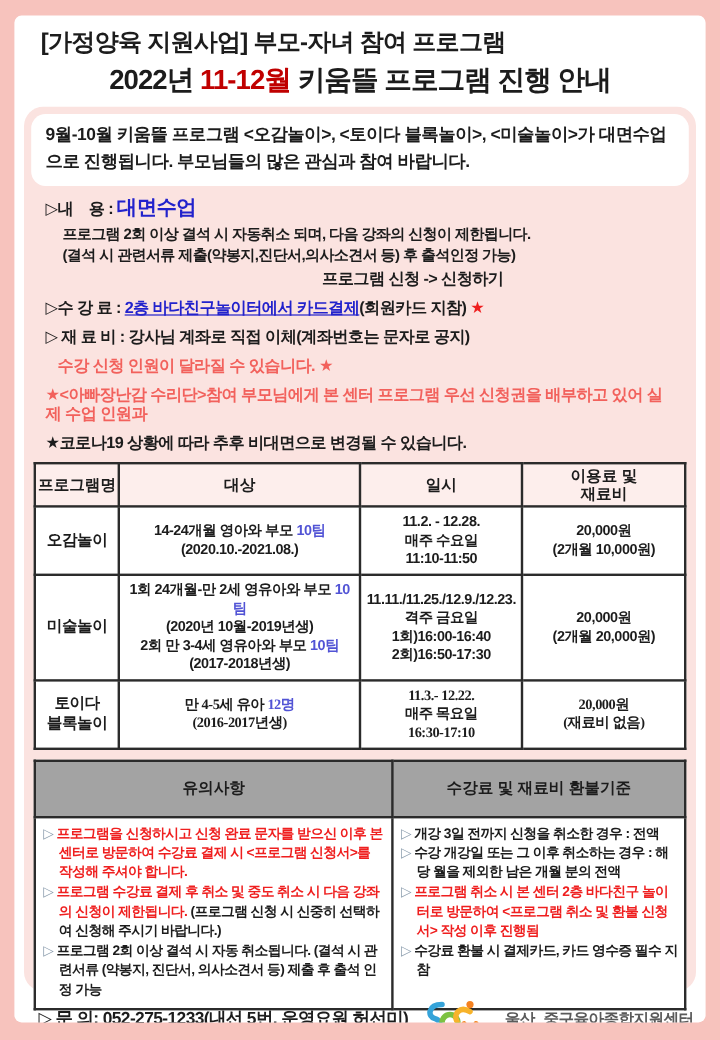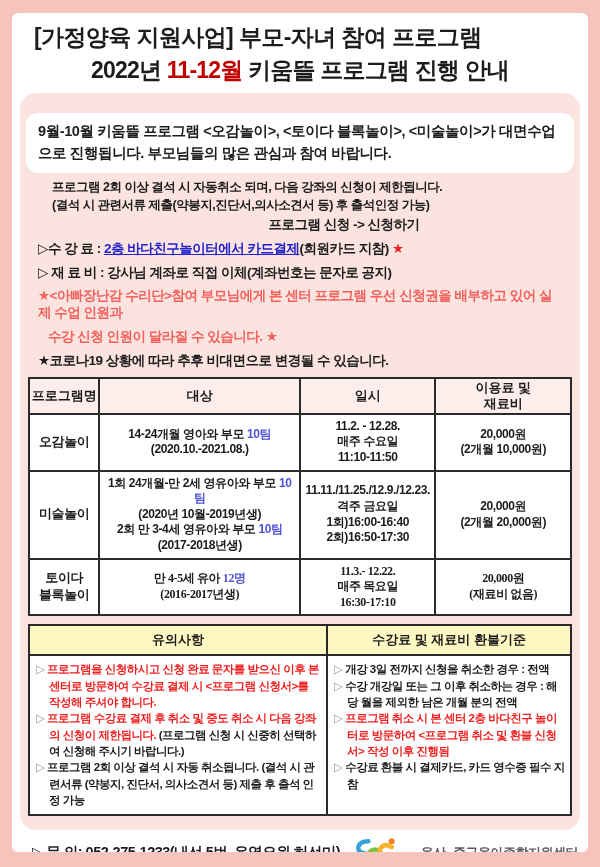--- a/index.html
+++ b/index.html
@@ -11,28 +11,28 @@
     position: relative;
     font-weight: bold;
     color: #1c1c1c;
   }
   .page { position: absolute; inset: 0; background: #f7c3bd; }
   .card {
     position: absolute; left: 12px; right: 12px; top: 13px; bottom: 15px;
     background: #ffffff; border-radius: 6px; overflow: hidden;
     padding-top: 9px;
   }
-  .title1 { font-size: 23px; padding-left: 22px; letter-spacing: -0.6px; white-space: pre-wrap; }
+  .title1 { font-size: 20px; padding-left: 22px; letter-spacing: -0.6px; white-space: pre-wrap; }
   .title2 { font-size: 23px; text-align: center; letter-spacing: -0.8px; margin-top: 2px; white-space: pre-wrap; }
   .title2 .darkred { color: #c00000; }
   .panel {
     margin: 7px 8px 0 8px;
     background: #fbe3e0;
     border-radius: 16px;
-    padding: 20px 6px 8px 6px;
+    padding: 6px 6px 8px 6px;
     height: 737px;
   }
   .intro {
     background: #ffffff; border-radius: 12px;
     padding: 8px 12px; font-size: 14.5px; line-height: 1.5;
     letter-spacing: -0.4px; white-space: pre-wrap;
   }
   .details { padding: 7px 10px 0 12px; font-size: 13.5px; letter-spacing: -0.5px; }
   .details .ln { white-space: pre-wrap; margin-bottom: 7px; line-height: 1.25; }
   .details .sub { font-size: 12.5px; margin-left: 14px; margin-bottom: 3px; }
@@ -47,21 +47,21 @@
   .indent2 { padding-left: 86px; text-align: center; }
   .coral-ln2 { padding-left: 10px; }
   table { border-collapse: collapse; width: calc(100% - 4px); margin: 0 auto; background: #fff; }
   .ptable { margin-top: 6px; }
   .ptable th, .ptable td, .ntable th, .ntable td { border: 2px solid #2b2b2b; text-align: center; vertical-align: middle; }
   .ptable th { background: #fdeeec; font-size: 13px; height: 36px; line-height: 1.2; }
   .ptable td { font-size: 12px; line-height: 1.3; padding: 4px 2px; letter-spacing: -0.4px; }
   .ptable td.pname { font-size: 13px; }
   .ptable .r1 td { height: 52px; } .ptable .r2 td { height: 64px; } .ptable .r3 td { height: 50px; font-family: Liberation Serif, serif; }
   .ntable { margin-top: 8px; }
-  .ntable th { background: #fef9c3; font-size: 13px; height: 30px; }
+  .ntable th { background: #a3a3a3; font-size: 13px; height: 47px; }
   .ntable td { text-align: left; vertical-align: top; font-size: 11.5px; line-height: 1.42; padding: 5px 4px 5px 6px; letter-spacing: -0.5px; height: 160px; }
   .ntable .col-l { width: 55%; } .ntable .col-r { width: 45%; }
   .item { padding-left: 13px; text-indent: -13px; white-space: pre-wrap; }
   .mk { color: #8fa0b0; }
   .footer { display: flex; justify-content: space-between; align-items: center; padding: 5px 10px 0 20px; }
   .contact { font-size: 14.5px; letter-spacing: -0.5px; white-space: pre-wrap; }
   .logo { display: flex; align-items: flex-end; gap: 21px; font-family: Liberation Mono, monospace; }
   .logo-text .kr { font-size: 13px; color: #5a5a5a; letter-spacing: -0.5px; }
   .logo-text .en { font-size: 5.5px; color: #dd9a94; letter-spacing: 0.2px; }
 </style>
@@ -73,33 +73,34 @@
 
     <div class="title1">[가정양육 지원사업] 부모-자녀 참여 프로그램</div>
     <div class="title2"><span>2022년 </span><span class="darkred">11-12월</span><span> 키움뜰 프로그램 진행 안내</span></div>
 
     <div class="panel">
 
       <div class="intro">9월-10월 키움뜰 프로그램 &lt;오감놀이&gt;, &lt;토이다 블록놀이&gt;, &lt;미술놀이&gt;가 대면수업으로 진행됩니다. 부모님들의 많은 관심과 참여 바랍니다.</div>
 
       <div class="details">
 
+        <div class="ln content-ln"><span>▷내    용 : </span><span class="big-blue">대면수업</span></div>
 
         <div class="ln sub">프로그램 2회 이상 결석 시 자동취소 되며, 다음 강좌의 신청이 제한됩니다.</div>
         <div class="ln sub">(결석 시 관련서류 제출(약봉지,진단서,의사소견서 등) 후 출석인정 가능)</div>
 
 
         <div class="ln indent2">프로그램 신청 -&gt; 신청하기</div>
 
         <div class="ln"><span>▷수 강 료 : </span><span class="link-blue">2층 바다친구놀이터에서 카드결제</span><span>(회원카드 지참) </span><span class="red">★</span></div>
 
         <div class="ln">▷ 재 료 비 : 강사님 계좌로 직접 이체(계좌번호는 문자로 공지)</div>
 
+        <div class="ln coral coral-ln2">수강 신청 인원이 달라질 수 있습니다. ★</div>
         <div class="ln coral">★&lt;아빠장난감 수리단&gt;참여 부모님에게 본 센터 프로그램 우선 신청권을 배부하고 있어 실제 수업 인원과</div>
-        <div class="ln coral coral-ln2">수강 신청 인원이 달라질 수 있습니다. ★</div>
 
         <div class="ln">★코로나19 상황에 따라 추후 비대면으로 변경될 수 있습니다.</div>
       </div>
 
       <table class="ptable">
         <tbody>
             <tr>
           <th style="width:13%">프로그램명</th>
           <th style="width:37%">대상</th>
           <th style="width:25%">일시</th>

